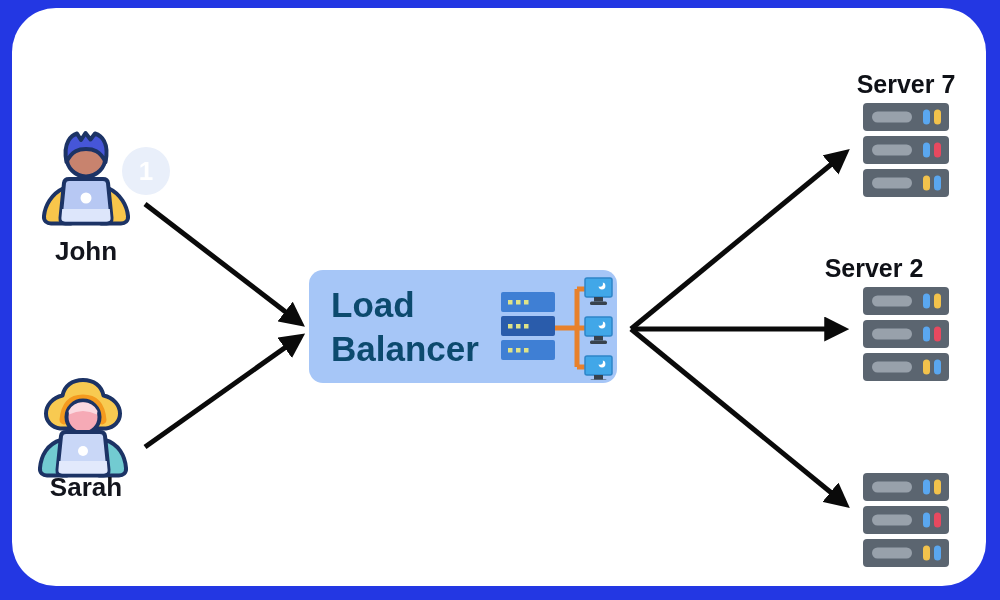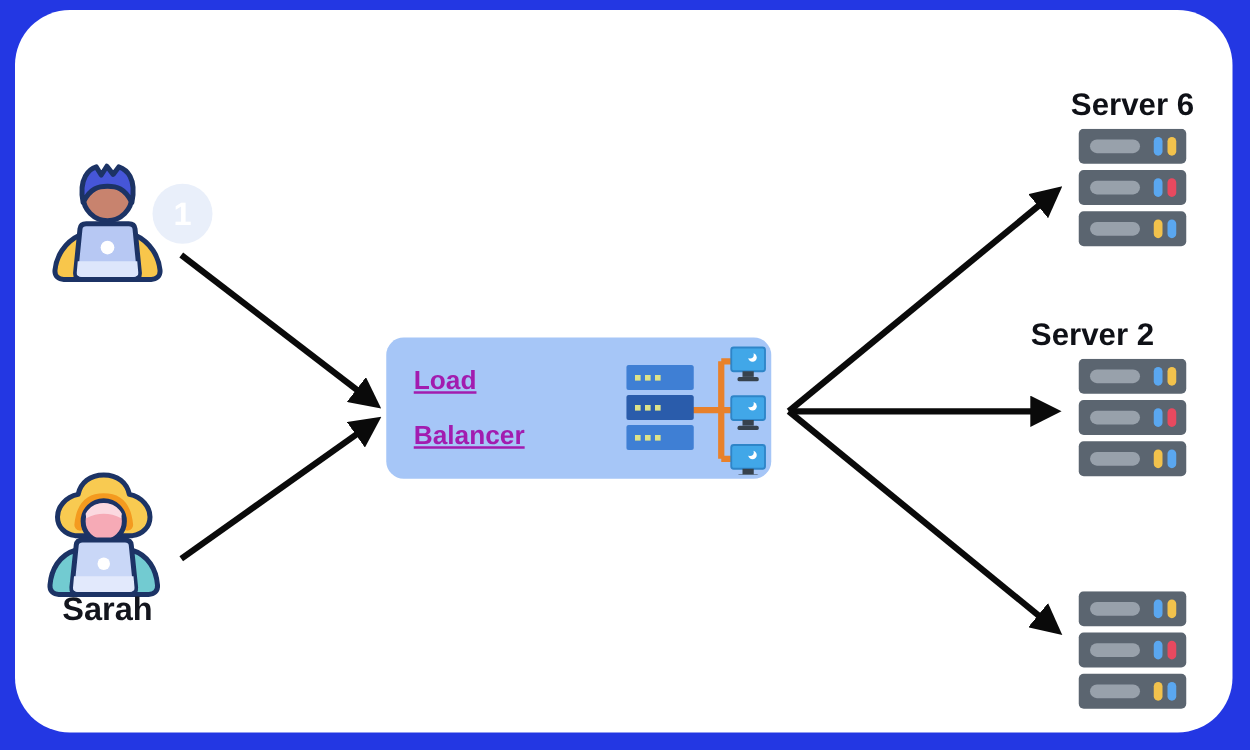--- a/index.html
+++ b/index.html
@@ -10,22 +10,22 @@
          font-size:38px;font-weight:bold;color:#0d0e13;letter-spacing:0.5px;}
   .title .num{margin-right:22px;}
   .arrows{position:absolute;left:0;top:0;width:1000px;height:600px;pointer-events:none;}
   .avatar{position:absolute;}
   .name-label{position:absolute;font-size:26px;font-weight:bold;color:#13151d;text-align:center;}
   .badge{position:absolute;left:122px;top:147px;width:48px;height:48px;border-radius:50%;
          background:#e9effa;color:#ffffff;font-size:26px;font-weight:bold;
          display:flex;align-items:center;justify-content:center;}
   .lb-box{position:absolute;left:309px;top:270px;width:308px;height:113px;
           background:#a6c6f7;border-radius:14px;}
-  .lb-label{position:absolute;left:22px;top:13px;font-size:21px;line-height:44px;
-            font-weight:bold;color:#a21caf;white-space:pre-line;text-decoration:underline;}
+  .lb-label{position:absolute;left:22px;top:13px;font-size:35px;line-height:44px;
+            font-weight:bold;color:#0c4a6e;white-space:pre-line;}
   .lb-icon{position:absolute;left:192px;top:6px;}
   .server-label{position:absolute;width:160px;font-size:25px;font-weight:bold;
                 color:#0f1117;text-align:center;}
   .server-icon{position:absolute;}
 </style>
 </head>
 <body>
 
 <div class="stage">
   <div class="card"></div>
@@ -47,20 +47,21 @@
   <svg class="avatar" style="left:38px;top:128px" width="96" height="100" viewBox="0 0 96 100">
     <path d="M26 60 C13 66 7 78 6 88 C5.5 93 9 95.5 13 95.5 L33 95.5 L30 62 Z" fill="#f8c64b" stroke="#1c3365" stroke-width="4" stroke-linejoin="round"></path>
     <path d="M70 60 C83 66 89 78 90 88 C90.5 93 87 95.5 83 95.5 L63 95.5 L66 62 Z" fill="#f8c64b" stroke="#1c3365" stroke-width="4" stroke-linejoin="round"></path>
     <circle cx="48" cy="29" r="19.5" fill="#c8836e" stroke="#1c3365" stroke-width="4"></circle>
     <path d="M28.5 34 C24.5 14 34 7 39 5.5 L43 12 L47.5 5 L52.5 11.5 L57 5.5 C63 7.5 71.5 14 67.5 34 C62 22.5 55 21 48 21 C41 21 34 22.5 28.5 34 Z" fill="#4656d8" stroke="#1c3365" stroke-width="4" stroke-linejoin="round"></path>
     <path d="M31 51 L65 51 Q69.5 51 70 55 L73.5 90 Q74 95.5 68.5 95.5 L27.5 95.5 Q22 95.5 22.5 90 L26 55 Q26.5 51 31 51 Z" fill="#b7c8f3" stroke="#1c3365" stroke-width="4" stroke-linejoin="round"></path>
     <path d="M24.2 81 L71.8 81 L72.6 90 Q73 93.5 68.5 93.5 L27.5 93.5 Q23 93.5 23.4 90 Z" fill="#dde6fb"></path>
     <circle cx="48" cy="70" r="5.5" fill="#ffffff"></circle>
   </svg>
   <div class="badge">1</div>
+  <div class="name-label" style="left:36px;top:236px;width:100px">John</div>
 
   <svg class="avatar" style="left:33px;top:376px" width="100" height="104" viewBox="0 0 100 104">
     <path d="M28 64 C14 68 8 80 7 92 C6.5 97 10 99.5 14 99.5 L34 99.5 L31 66 Z" fill="#72cbd1" stroke="#1c3365" stroke-width="4" stroke-linejoin="round"></path>
     <path d="M72 64 C86 68 92 80 93 92 C93.5 97 90 99.5 86 99.5 L66 99.5 L69 66 Z" fill="#72cbd1" stroke="#1c3365" stroke-width="4" stroke-linejoin="round"></path>
     <path d="M50 4 C39 4 31.5 10 29.5 19.5 C19.5 21.5 13 29.5 13 37.5 C13 45.5 19 51.5 27 52.5 L73 52.5 C81 51.5 87 45.5 87 37.5 C87 29.5 80.5 21.5 70.5 19.5 C68.5 10 61 4 50 4 Z" fill="#f8ca51" stroke="#1c3365" stroke-width="4" stroke-linejoin="round"></path>
     <path d="M31 44 Q33 23 50 23 Q67 23 69 44" fill="none" stroke="#f49a1f" stroke-width="9" stroke-linecap="round"></path>
     <circle cx="50" cy="41" r="16.5" fill="#f6aab6" stroke="#1c3365" stroke-width="4"></circle>
     <path d="M35.5 35 A16.5 16.5 0 0 1 64.5 35 L64 38.5 Q50 31.5 36 38.5 Z" fill="#fbd9e0"></path>
     <path d="M33 56 L67 56 Q71.5 56 72 60 L75.5 94 Q76 99.5 70.5 99.5 L29.5 99.5 Q24 99.5 24.5 94 L28 60 Q28.5 56 33 56 Z" fill="#c9d7f7" stroke="#1c3365" stroke-width="4" stroke-linejoin="round"></path>
     <path d="M26.2 85 L73.8 85 L74.6 94 Q75 97.5 70.5 97.5 L29.5 97.5 Q25 97.5 25.4 94 Z" fill="#e2e9fc"></path>
@@ -108,21 +109,21 @@
           <rect x="84" y="2" width="27" height="19" rx="2" fill="#41a7e8" stroke="#2e85c8" stroke-width="1.5"></rect>
           <circle cx="101" cy="10" r="3.4" fill="#ffffff"></circle>
             <circle cx="99" cy="7.8" r="3" fill="#41a7e8"></circle>
           <rect x="93" y="21" width="9" height="4.5" fill="#37424d"></rect>
           <rect x="89" y="25.5" width="17" height="3.5" rx="1.5" fill="#37424d"></rect>
         </g>
       </g>
     </svg>
   </div>
 
-  <div class="server-label" style="left:826px;top:70px">Server 6</div>
+  <div class="server-label" style="left:826px;top:70px">Server 7</div>
   <svg class="server-icon" style="left:861px;top:103px" width="90" height="95" viewBox="0 0 90 95">
     <g>
         <rect x="2" y="0" width="86" height="28" rx="4" fill="#5b6570"></rect>
         <rect x="11" y="8.5" width="40" height="11" rx="5.5" fill="#98a1ab"></rect>
         <rect x="62" y="6.5" width="7" height="15" rx="3.5" fill="#5aa7f0"></rect>
         <rect x="73" y="6.5" width="7" height="15" rx="3.5" fill="#f2c24c"></rect>
       </g>
     <g transform="translate(0,33)">
         <rect x="2" y="0" width="86" height="28" rx="4" fill="#5b6570"></rect>
         <rect x="11" y="8.5" width="40" height="11" rx="5.5" fill="#98a1ab"></rect>

